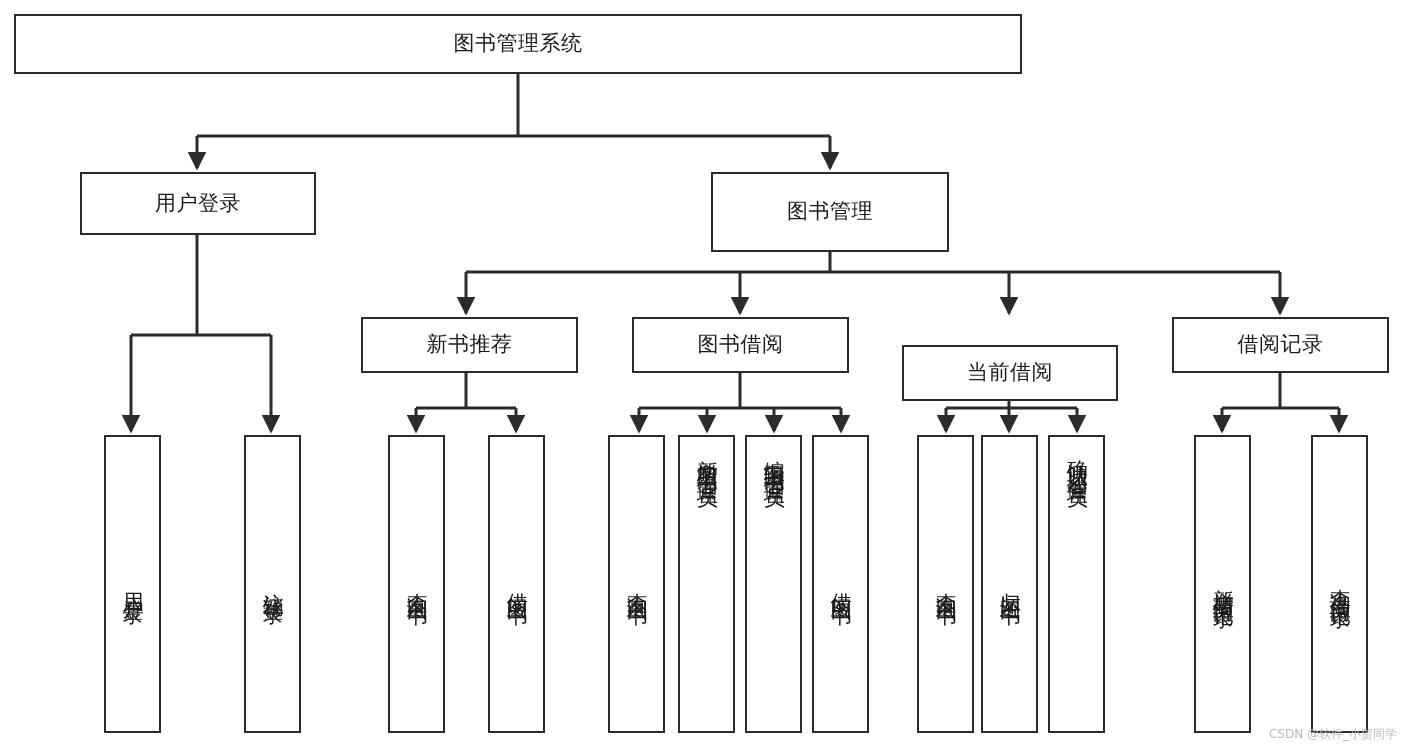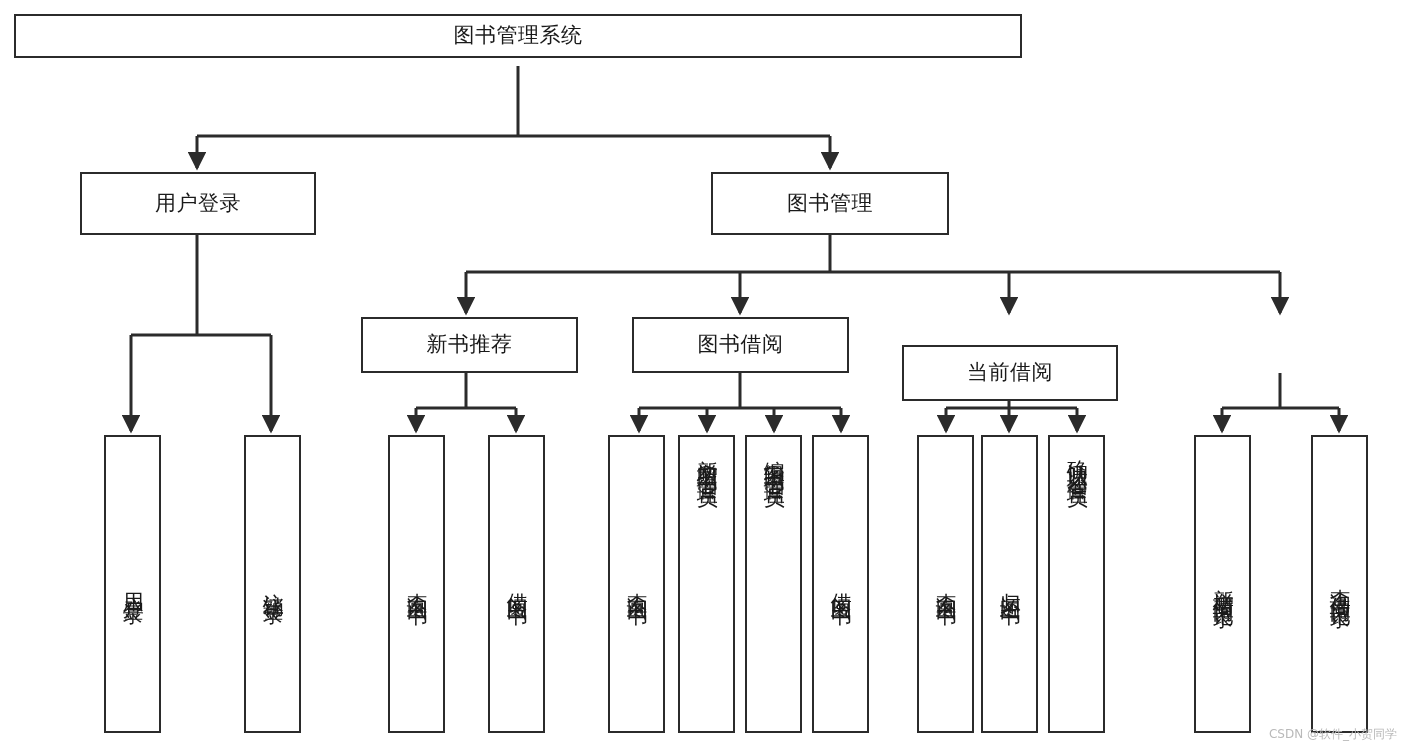--- a/index.html
+++ b/index.html
@@ -111,39 +111,42 @@
       <path d="M 1009 408 L 1009 431" marker-end="url(#arrow)"></path>
       <path d="M 1077 408 L 1077 431" marker-end="url(#arrow)"></path>
 
       <path d="M 1280 373 L 1280 408"></path>
       <path d="M 1222 408 L 1339 408"></path>
       <path d="M 1222 408 L 1222 431" marker-end="url(#arrow)"></path>
       <path d="M 1339 408 L 1339 431" marker-end="url(#arrow)"></path>
     </g>
   </svg>
 
-  <div class="node horiz" style="left:14px; top:14px; width:1008px; height:44px;">
+  <div class="node horiz" style="left:14px; top:14px; width:1008px; height:60px;">
     <span>图书管理系统</span>
   </div>
 
   <div class="node horiz" style="left:80px; top:172px; width:236px; height:63px;">
     <span>用户登录</span>
   </div>
-  <div class="node horiz" style="left:711px; top:172px; width:238px; height:63px;justify-content:center;">
+  <div class="node horiz" style="left:711px; top:172px; width:238px; height:80px;justify-content:center;">
     <span>图书管理</span>
   </div>
 
   <div class="node horiz" style="left:632px; top:317px; width:217px; height:56px;">
     <span>图书借阅</span>
   </div>
   <div class="node horiz" style="left:361px; top:317px; width:217px; height:56px;">
     <span>新书推荐</span>
   </div>
   <div class="node horiz" style="left:902px; top:317px; width:216px; height:56px;margin-top:28px;">
     <span>当前借阅</span>
+  </div>
+  <div class="node horiz" style="left:1172px; top:317px; width:217px; height:56px;">
+    <span>借阅记录</span>
   </div>
 
   <div class="node vert center-v" style="left:104px; top:435px; width:57px; height:298px;">
     <span>用户登录</span>
   </div>
   <div class="node vert center-v" style="left:244px; top:435px; width:57px; height:298px;">
     <span>注销登录</span>
   </div>
 
   <div class="node vert center-v" style="left:388px; top:435px; width:57px; height:298px;">

